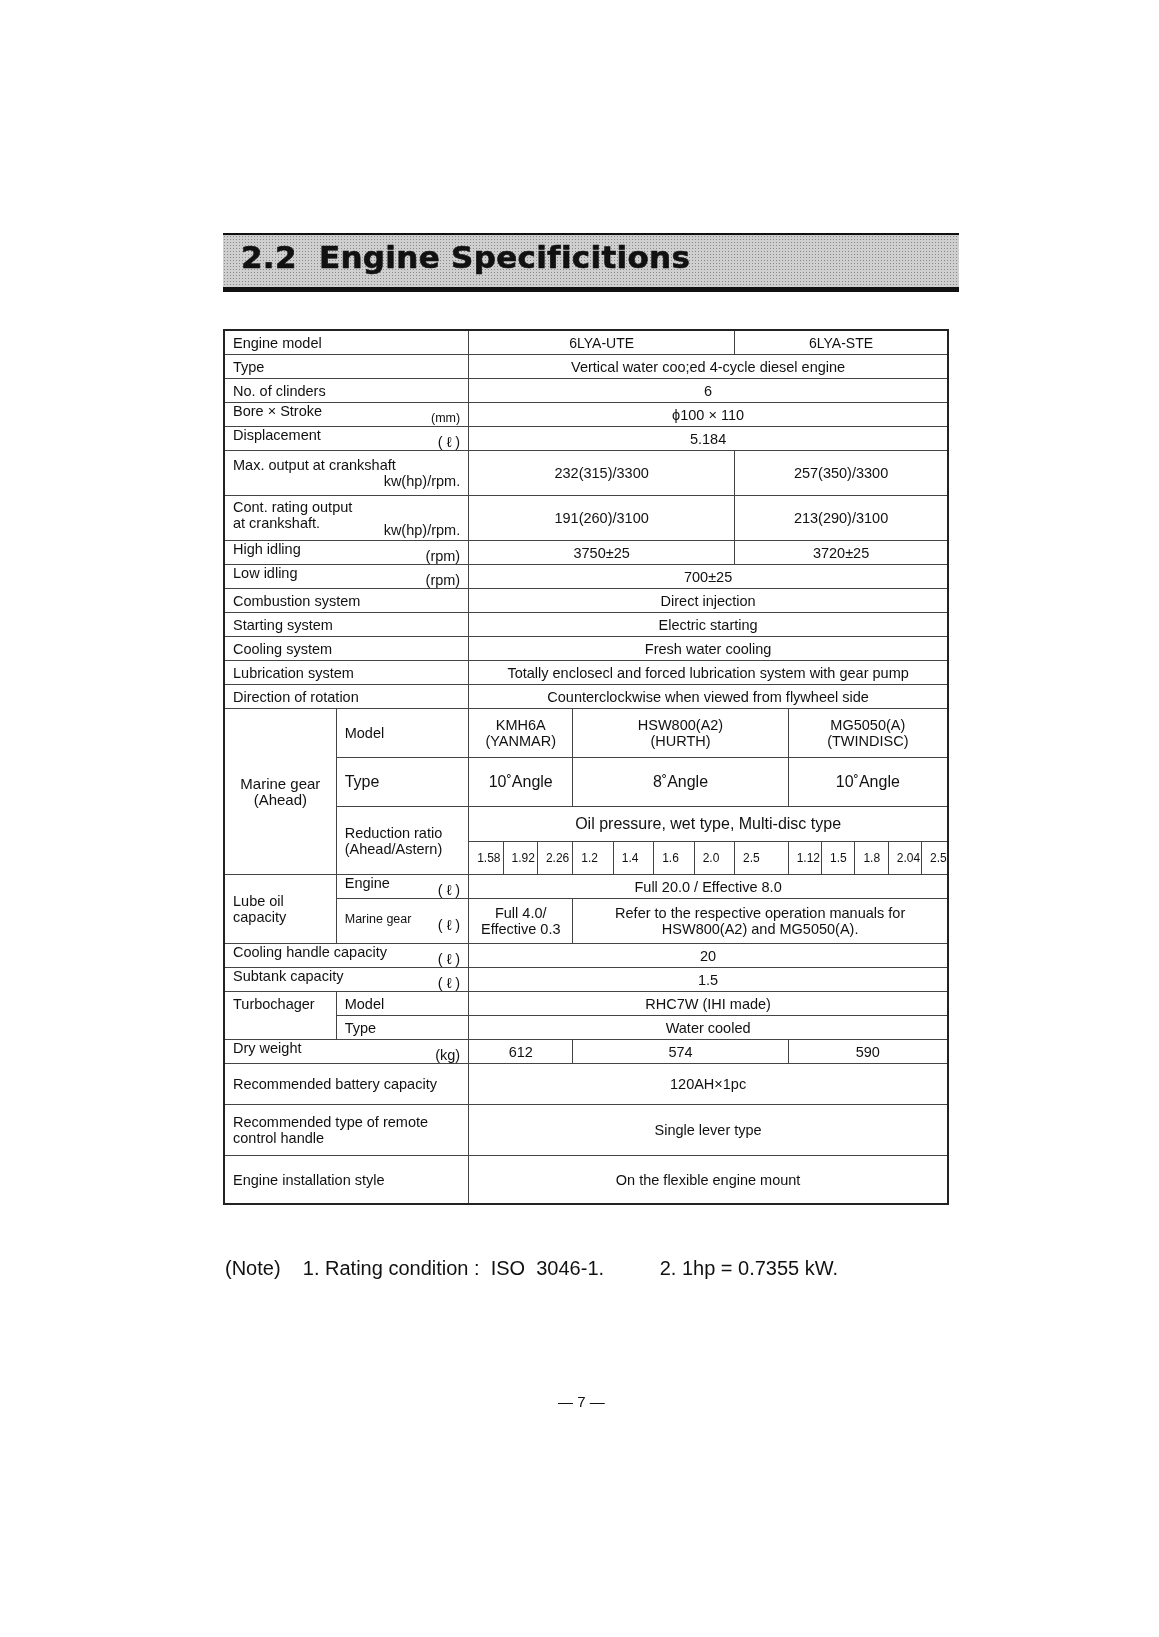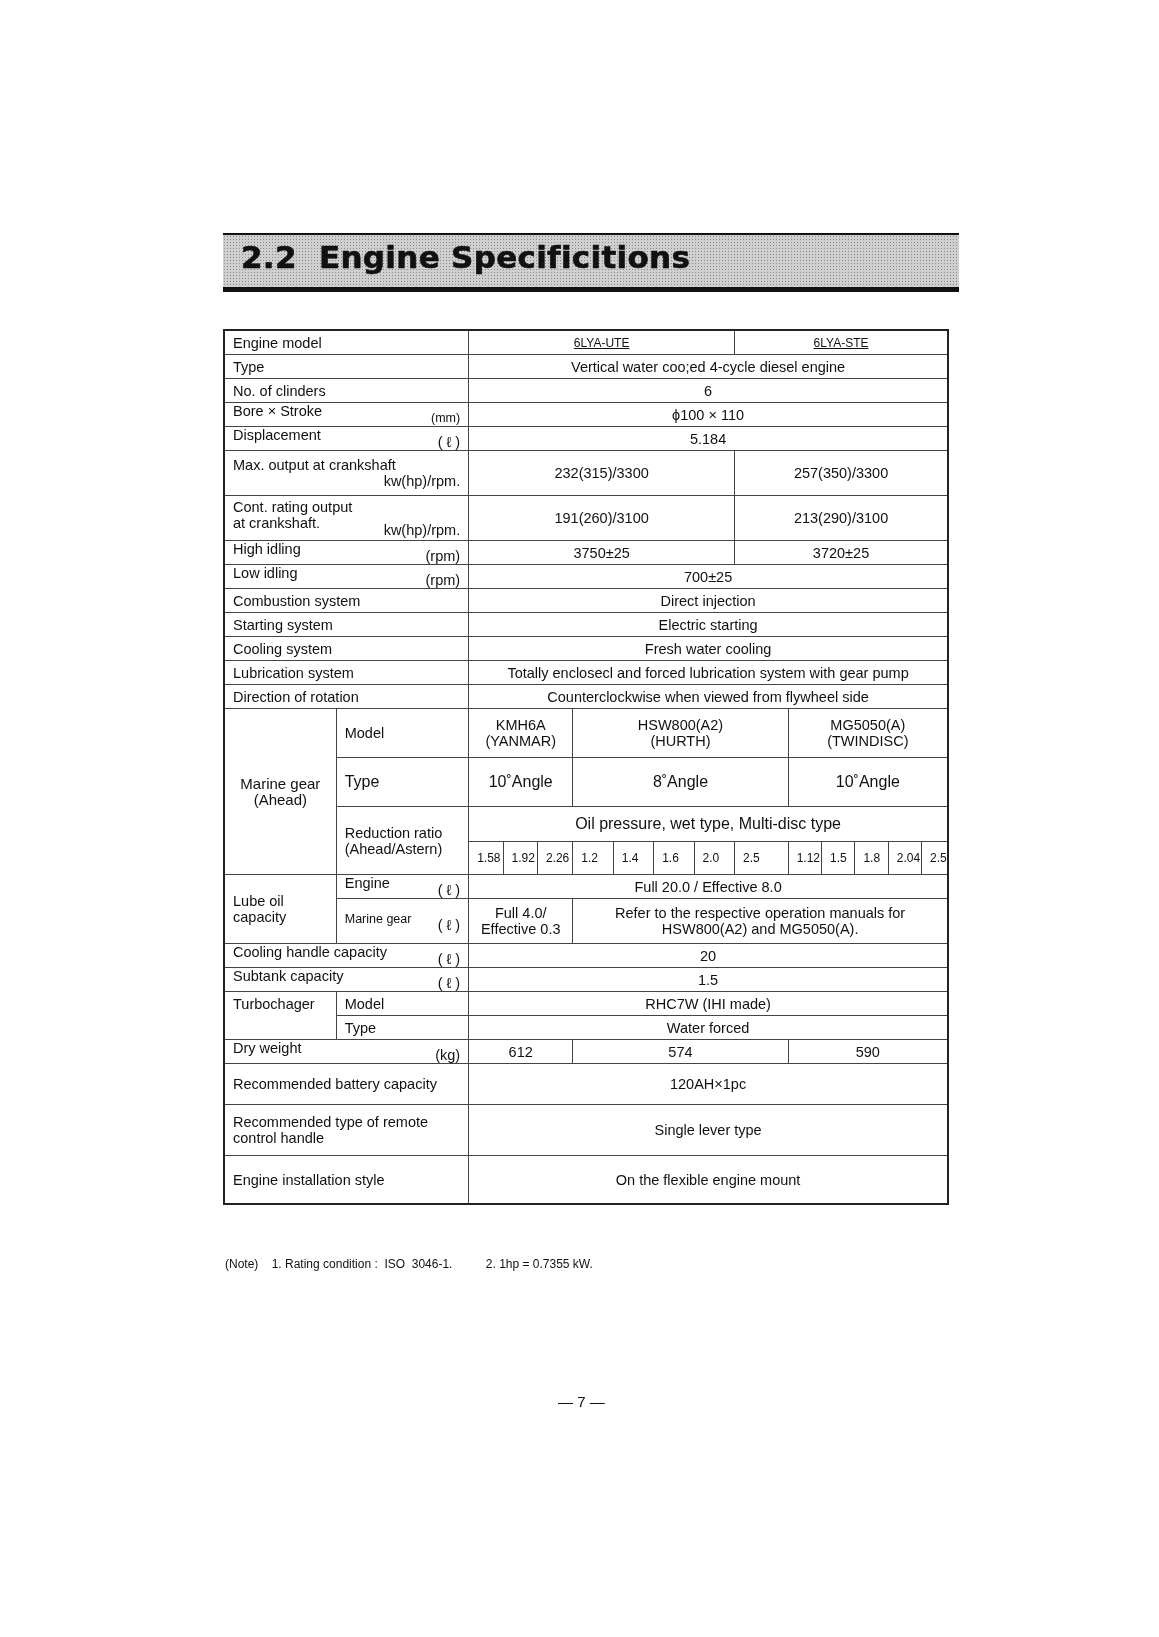--- a/index.html
+++ b/index.html
@@ -24,23 +24,23 @@
     border-collapse: collapse; table-layout: fixed;
     border: 2px solid #222; font-size: 14.5px;
   }
   table.spec td { border: 1px solid #444; padding: 0 8px; height: 23px; line-height: 16px;
                   vertical-align: middle; }
   td.c { text-align: center; }
   td.lab { text-align: left; }
   .unit { float: right; margin-top: 7px; }
   .small { font-size: 12.5px; }
   td.ratio { font-size: 12px; padding: 0; text-align: left; }
-  .note { position: absolute; left: 225px; top: 1257px; font-size: 12px; white-space: pre; }
+  .note { position: absolute; left: 225px; top: 1257px; font-size: 20px; white-space: pre; }
   .page-num { position: absolute; left: 558px; top: 1393px; font-size: 15px; white-space: pre; }
-  .col-head { font-size: 12px; text-decoration: underline; }
+  .col-head { font-size: 14px; }
 </style>
 </head>
 <body>
 
 <div class="header-bar">
   <span class="header-title">2.2  Engine Specificitions</span>
 </div>
 
 <table class="spec">
   <colgroup>
@@ -206,21 +206,21 @@
     <td class="lab" colspan="2"><span>Subtank capacity</span><span class="unit">( ℓ )</span></td>
     <td class="c" colspan="13">1.5</td>
   </tr>
   <tr>
     <td class="lab" rowspan="2" style="vertical-align:top; padding-top:4px">Turbochager</td>
     <td class="lab">Model</td>
     <td class="c" colspan="13">RHC7W (IHI made)</td>
   </tr>
   <tr>
     <td class="lab">Type</td>
-    <td class="c" colspan="13">Water forced</td>
+    <td class="c" colspan="13">Water cooled</td>
   </tr>
   <tr>
     <td class="lab" colspan="2"><span>Dry weight</span><span class="unit">(kg)</span></td>
     <td class="c" colspan="3">612</td>
     <td class="c" colspan="5">574</td>
     <td class="c" colspan="5">590</td>
   </tr>
   <tr>
     <td class="lab" colspan="2" style="height:40px">Recommended battery capacity</td>
     <td class="c" colspan="13">120AH×1pc</td>

